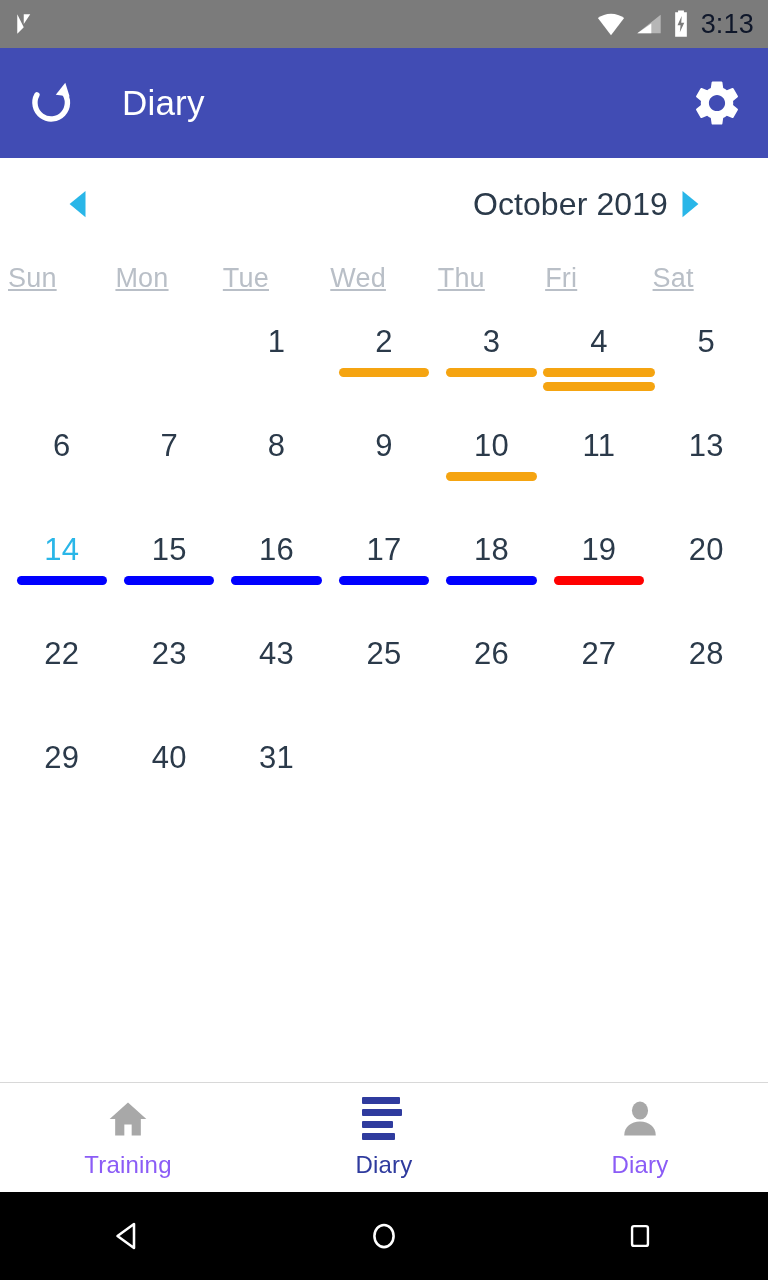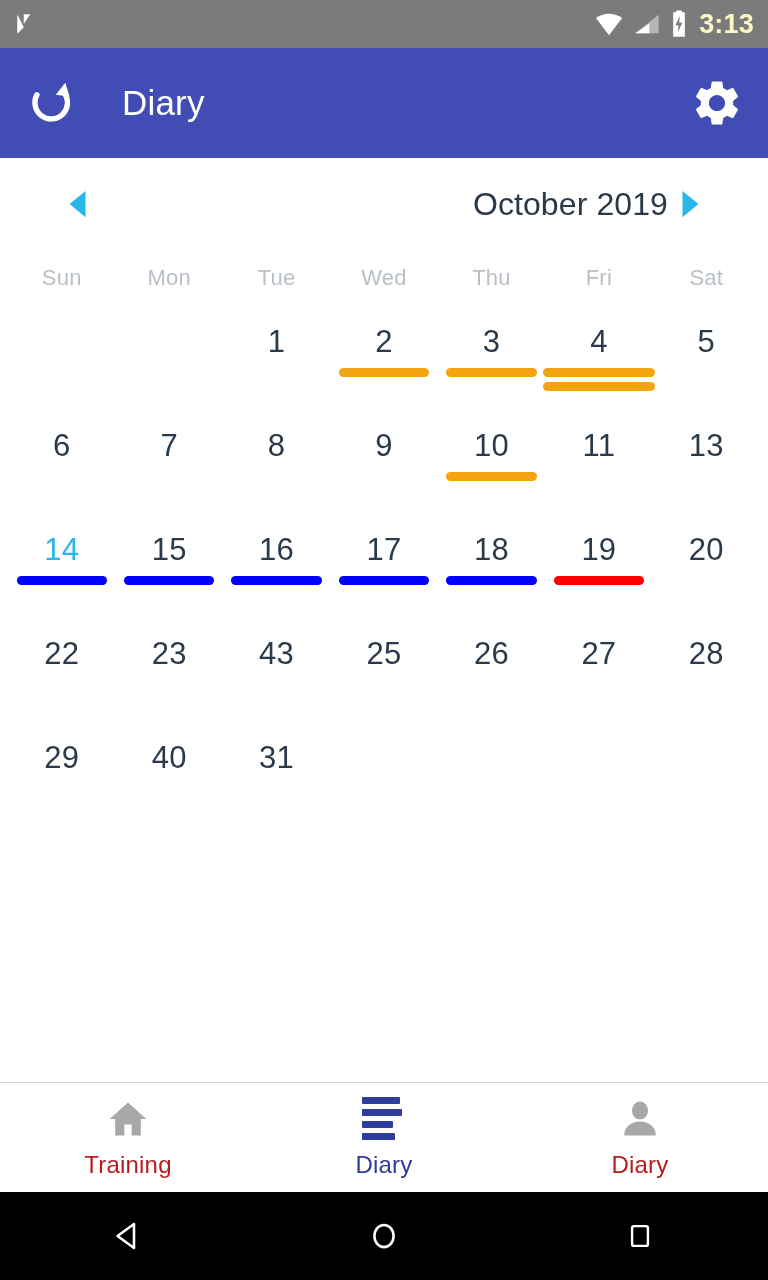--- a/index.html
+++ b/index.html
@@ -30,26 +30,25 @@
     flex: 0 0 auto;
   }
   .status-left { display: flex; align-items: center; gap: 8px; }
   .status-right {
     margin-left: auto;
     display: flex;
     align-items: center;
     gap: 9px;
   }
   .status-time {
-    color: #fef9c3;
+    color: #0f172a;
     font-size: 27px;
     letter-spacing: 0.2px;
     line-height: 1;
     padding-left: 2px;
-    font-weight: bold;
   }
   .sb-icon { display: block; }
 
   
   .app-bar {
     height: 110px;
     background: #414cb4;
     display: flex;
     align-items: center;
     padding: 0 22px;
@@ -108,24 +107,25 @@
   
   .weekday-row {
     display: grid;
     grid-template-columns: repeat(7, 1fr);
     padding: 0 8px;
     height: 56px;
     align-items: center;
     flex: 0 0 auto;
   }
   .weekday-cell {
-    text-align: center;
-    font-size: 22px;
+    text-align: left;
+    font-size: 27px;
     color: #b9bfc7;
     letter-spacing: 0.2px;
+    text-decoration: underline;
   }
 
   
   .cal-grid {
     display: grid;
     grid-template-columns: repeat(7, 1fr);
     grid-auto-rows: 104px;
     padding: 0 8px;
     padding-top: 10px;
     flex: 0 0 auto;
@@ -178,21 +178,21 @@
     flex: 1 1 0;
     display: flex;
     flex-direction: column;
     align-items: center;
     justify-content: center;
     gap: 10px;
     cursor: pointer;
   }
   .tab-label {
     font-size: 24px;
-    color: #b91c1c;
+    color: #8b5cf6;
     letter-spacing: 0.2px;
   }
   .tab-item.active .tab-label { color: #2f3b9e; }
   .tab-icon {
     height: 44px;
     display: flex;
     align-items: center;
     justify-content: center;
   }
 

